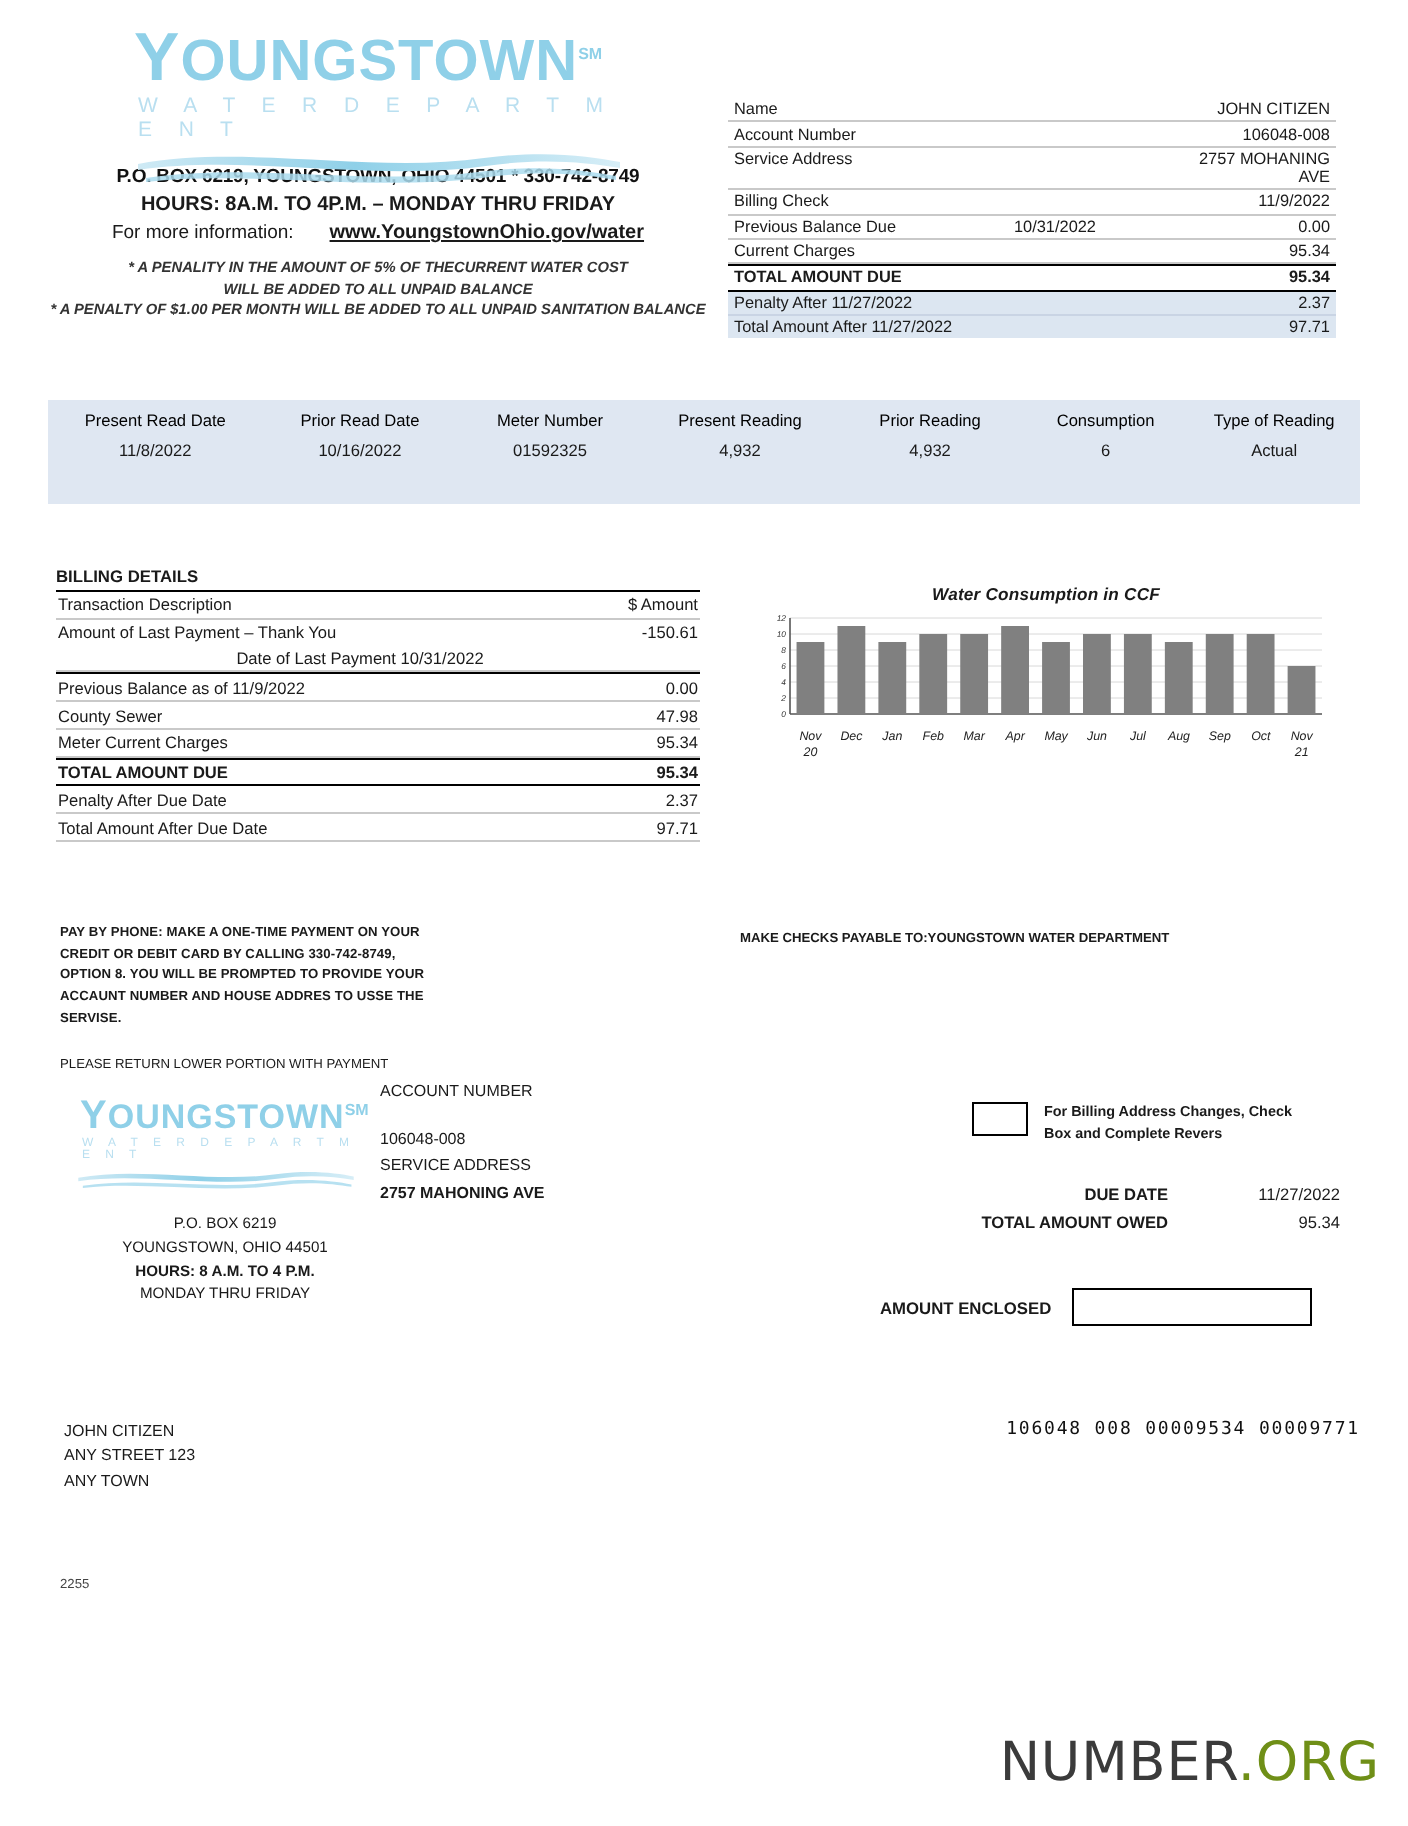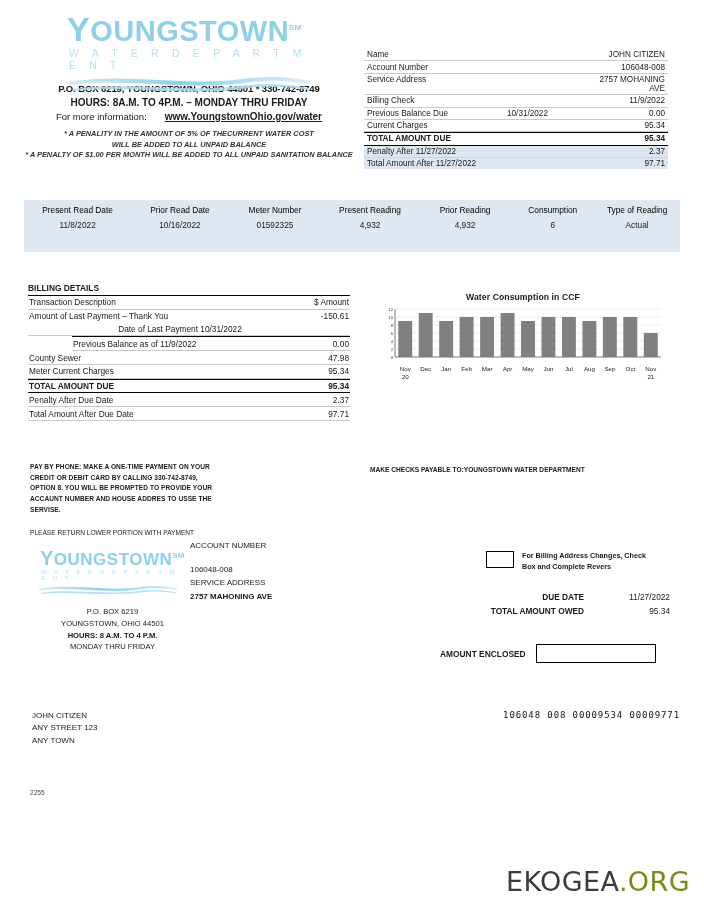--- a/index.html
+++ b/index.html
@@ -146,31 +146,31 @@
   .bill-row {
     display: flex;
     padding: 1.4px 1px;
     border-bottom: 0.7px solid #c9c9c9;
   }
   .bill-row .k { flex: 1 1 auto; }
   .bill-row .v { width: 62px; text-align: right; }
   .bill-row.sub { border-bottom: 0.7px solid #c9c9c9; }
   .bill-row.sub .k { text-align: center; padding-left: 44px; }
   .bill-row.nb { border-bottom: none; }
-  .bill-row.hardtop { border-top: 1.1px solid #000; margin-left: 44px; }
+  .bill-row.hardtop { border-top: 1.1px solid #000; }
   .bill-row.grand {
     font-weight: bold;
     border-top: 1.1px solid #000;
     border-bottom: 1.1px solid #000;
   }
 
   
   .chart-box {
     position: absolute;
-    left: 378px; top: 292px; width: 290px;
+    left: 378px; top: 292px; width: 290px; font-style: italic;
   }
   .chart-title {
     text-align: center;
     font-weight: bold;
     font-size: 8.6px;
     margin-bottom: 5px;
     letter-spacing: 0.1px;
   }
   .chart-area { position: relative; width: 285px; height: 58px; }
   .chart-svg { display: block; }
@@ -599,16 +599,16 @@
 
   <div class="cust-addr">
     <div>JOHN CITIZEN</div>
     <div>ANY STREET 123</div>
     <div>ANY TOWN</div>
   </div>
   <div class="micr">106048 008 00009534 00009771</div>
   <div class="docnum">2255</div>
 
   <div class="ekogea">
-    <span class="a">EKOGEA</span><span class="b">.ORG</span>
+    <span class="a">NUMBER</span><span class="b">.ORG</span>
   </div>
 
 </div>
 
 </body></html>

